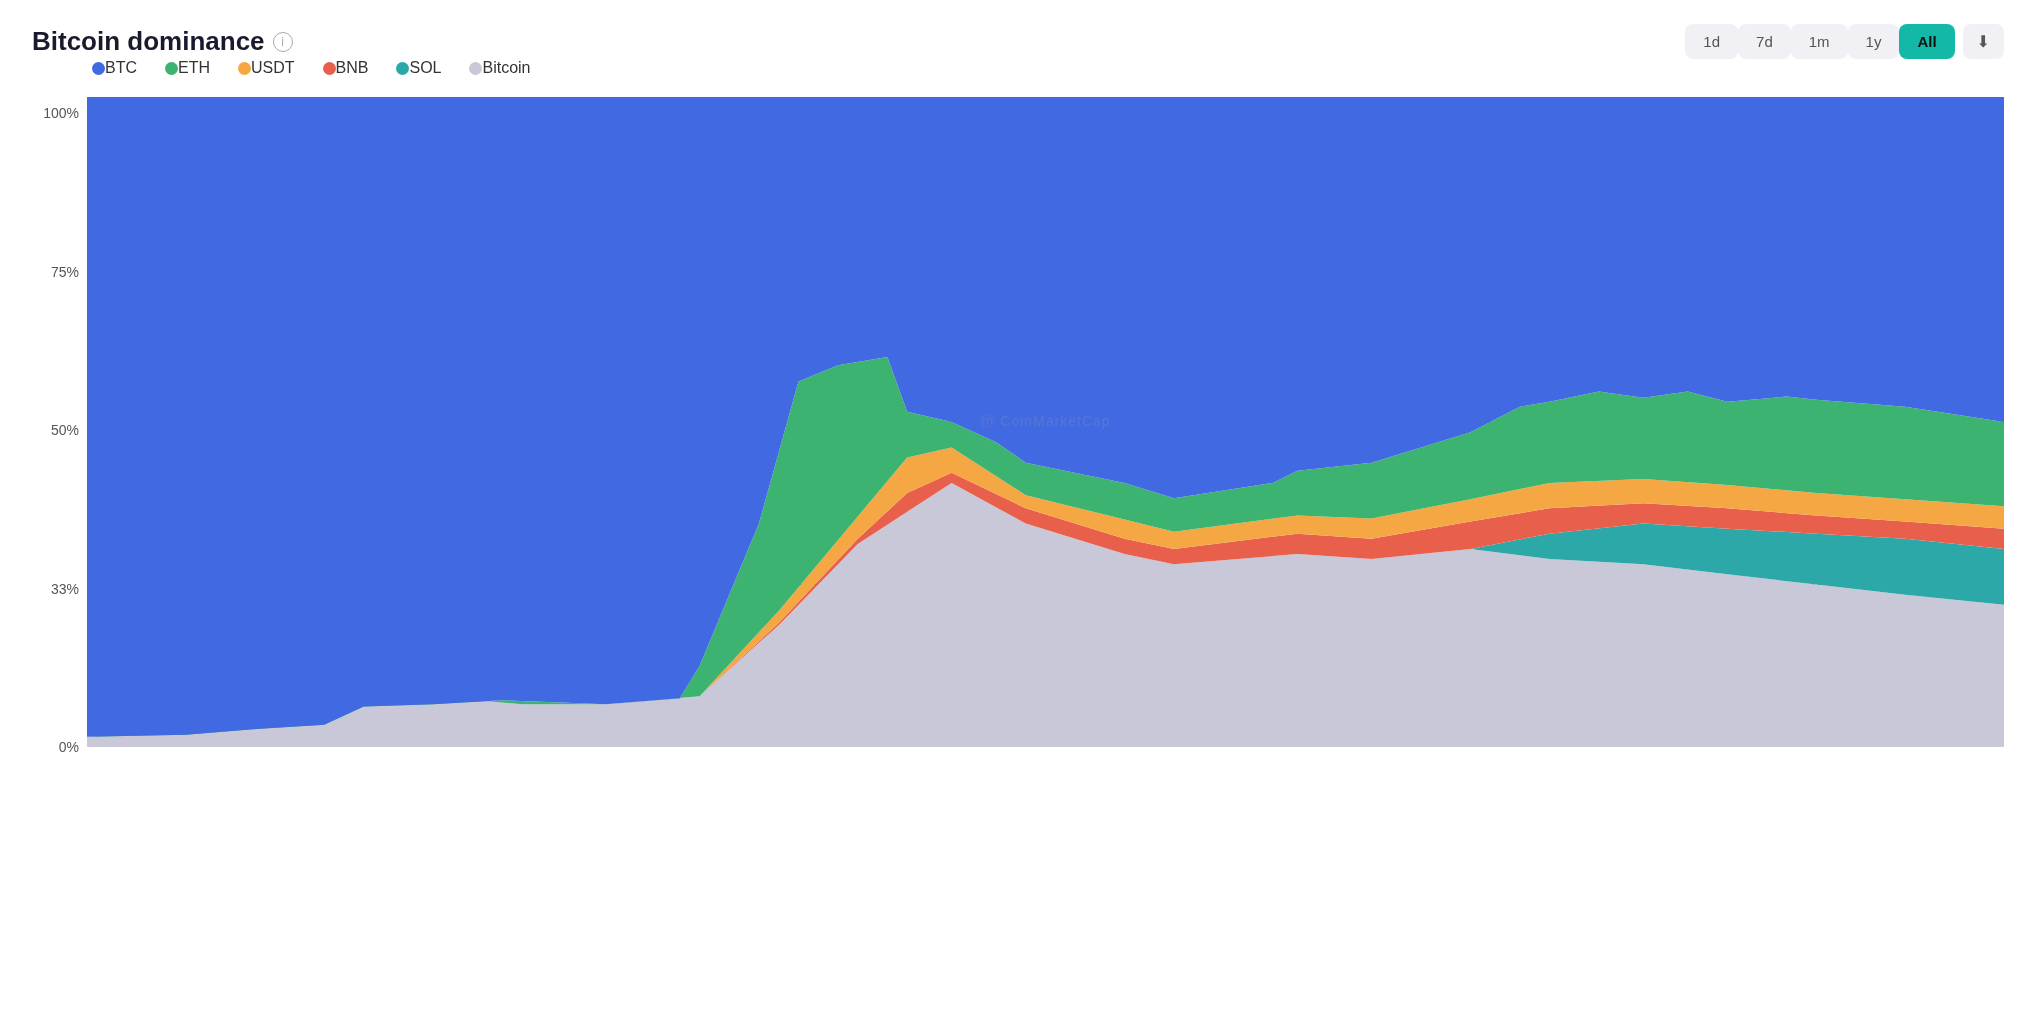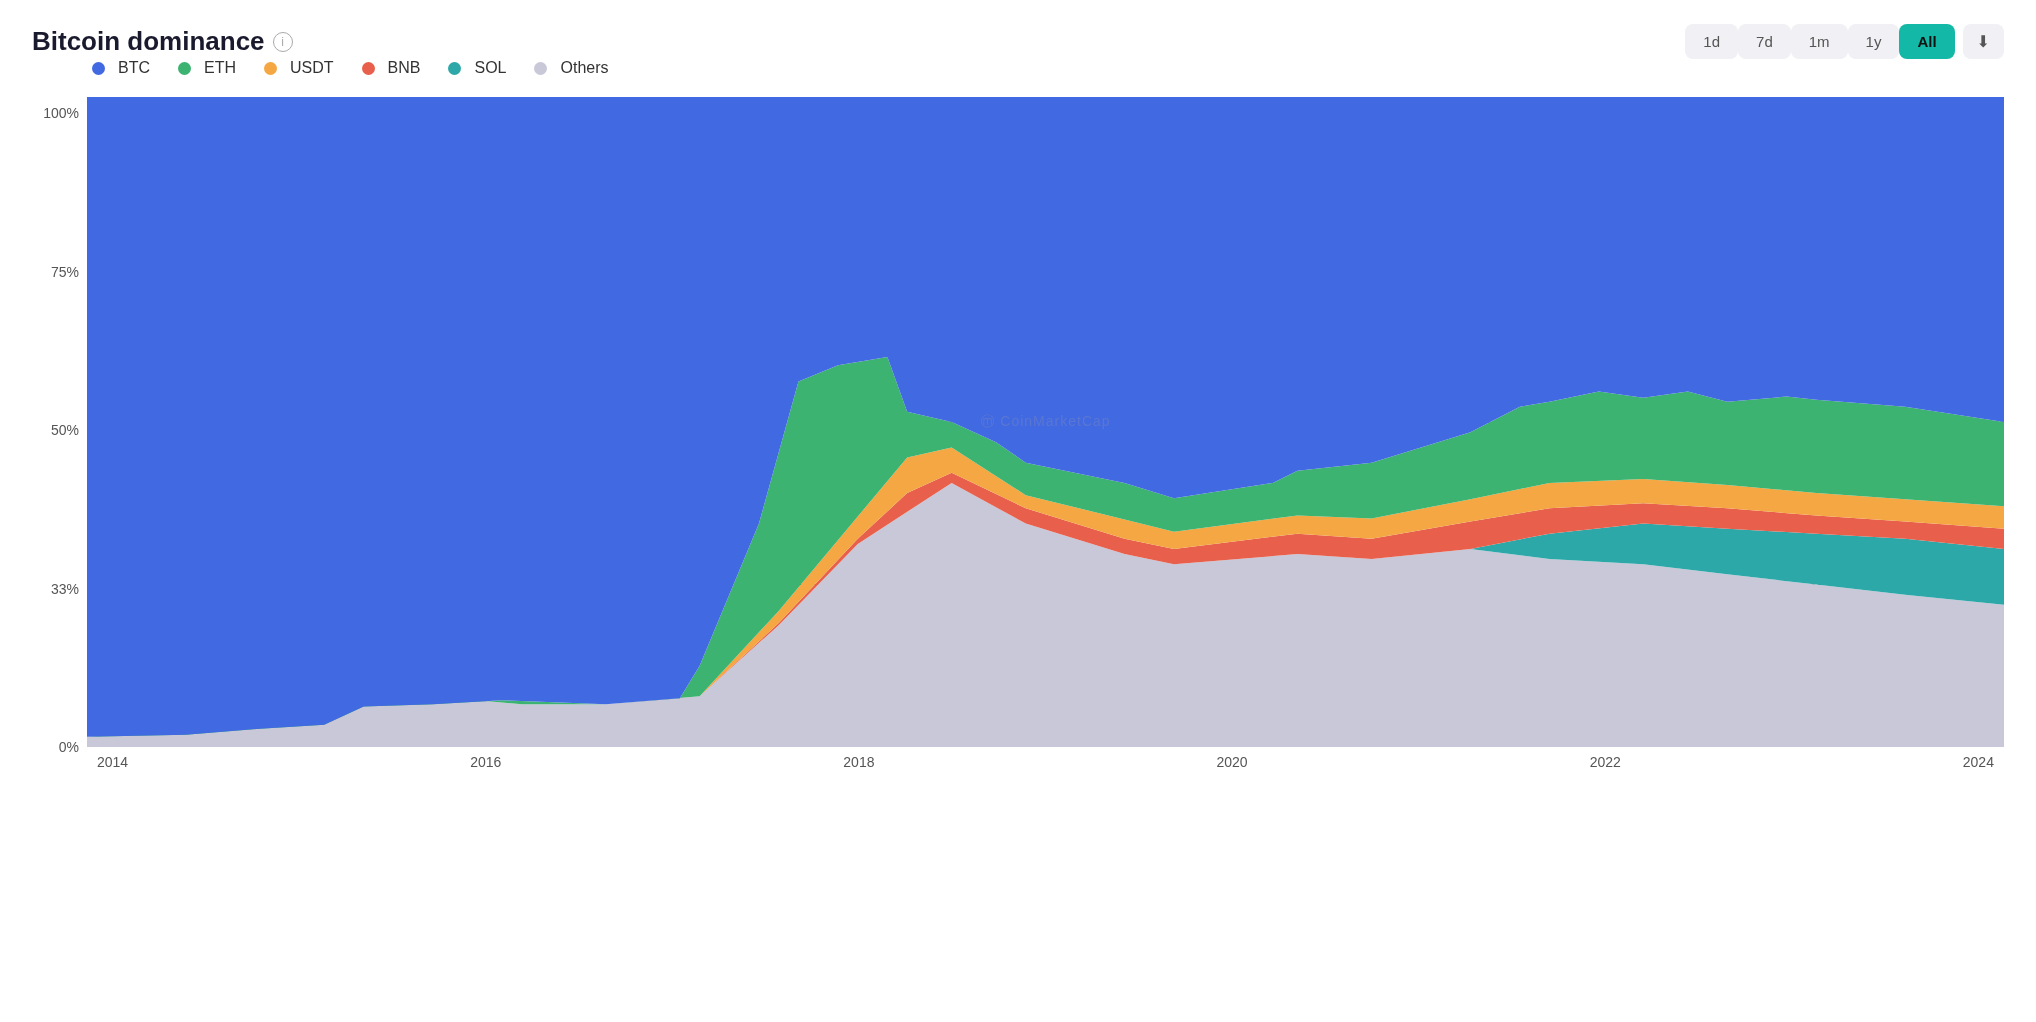--- a/index.html
+++ b/index.html
@@ -68,21 +68,21 @@
     .legend {
       display: flex;
       align-items: center;
       gap: 28px;
       margin-bottom: 20px;
       padding-left: 60px;
     }
     .legend-item {
       display: flex;
       align-items: center;
-      gap: 13px;
+      gap: 0;
       font-size: 16px;
       color: #333;
       font-weight: 500;
     }
     .legend-dot {
       width: 13px;
       height: 13px;
       border-radius: 50%;
     }
     .chart-container {
@@ -183,21 +183,21 @@
   <div class="legend-item">
     <div class="legend-dot" style="background:#e8604c;"></div>
     <span>BNB</span>
   </div>
   <div class="legend-item">
     <div class="legend-dot" style="background:#2ca8a8;"></div>
     <span>SOL</span>
   </div>
   <div class="legend-item">
     <div class="legend-dot" style="background:#c8c8d8;"></div>
-    <span>Others</span>
+    <span>Bitcoin</span>
   </div>
 </div>
 
 <div class="chart-container">
   <div class="y-axis">
     <span class="y-label">100%</span>
     <span class="y-label">75%</span>
     <span class="y-label">50%</span>
     <span class="y-label">33%</span>
     <span class="y-label">0%</span>
@@ -466,21 +466,13 @@
            L350,598
            L280,600
            L240,618
            L175,622
            L100,628
            L0,630 Z" fill="#4169e1" opacity="1"></path>
     </svg>
     <div class="watermark">ⓜ CoinMarketCap</div>
   </div>
 
-  <div class="x-axis">
-    <span class="x-label">2014</span>
-    <span class="x-label">2016</span>
-    <span class="x-label">2018</span>
-    <span class="x-label">2020</span>
-    <span class="x-label">2022</span>
-    <span class="x-label">2024</span>
-  </div>
 </div>
 
 </body></html>

